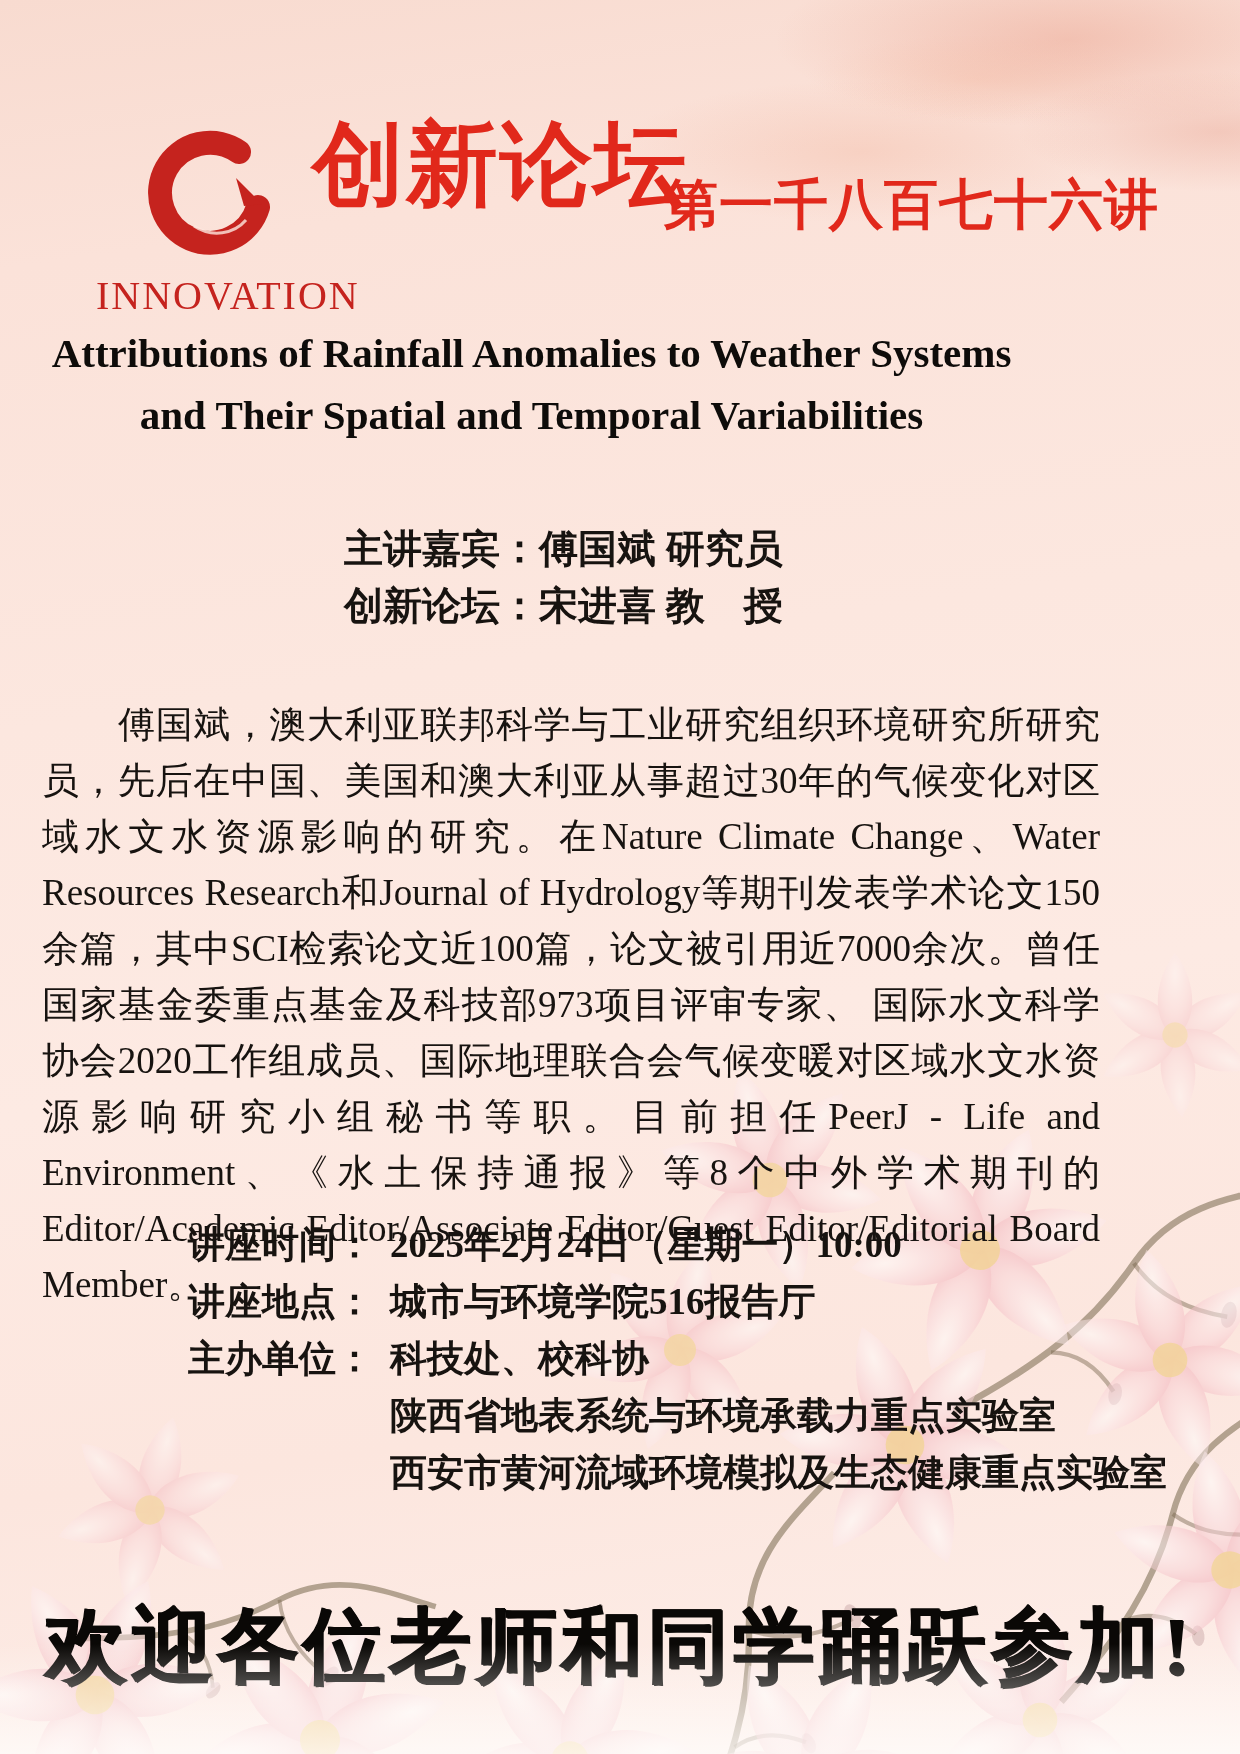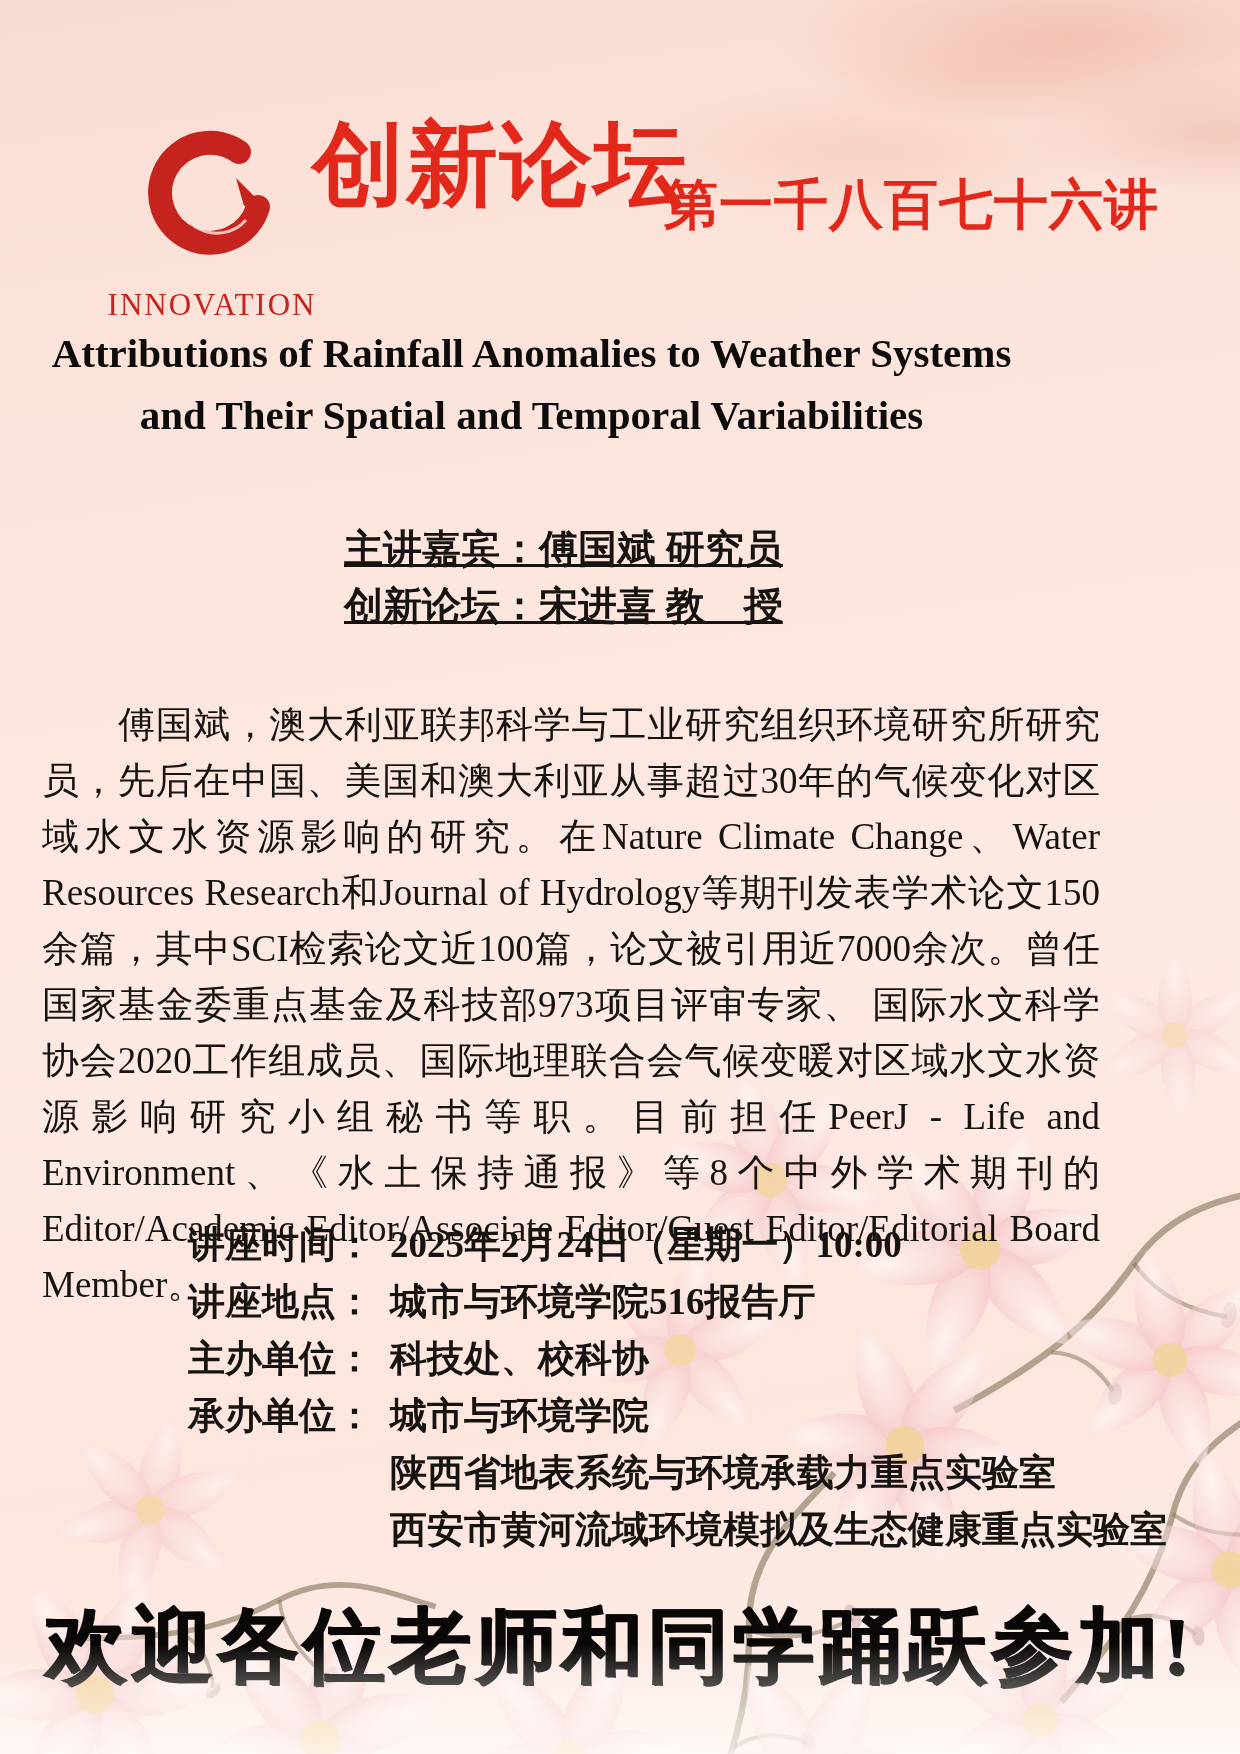--- a/index.html
+++ b/index.html
@@ -23,41 +23,41 @@
   }
   .deco { position:absolute; pointer-events:none; }
   .bottom-fade {
     position:absolute; left:0; bottom:0; width:1240px; height:110px;
     background:linear-gradient(to top, rgba(255,253,251,0.75), rgba(255,253,251,0));
   }
   
   .logo-wrap { position:absolute; left:96px; top:118px; width:232px; text-align:center; }
   .logo-mark svg { width:140px; height:148px; }
   .logo-word {
-    margin-top:17px; color:#c5231e; font-size:31px; letter-spacing:2px;
+    margin-top:2px; color:#c5231e; font-size:40px; letter-spacing:2px;
     font-family:"Liberation Serif","DejaVu Serif",serif;
   }
   .forum-title {
     position:absolute; left:312px; top:118px;
     font-family:Liberation Mono, monospace;
     font-weight:700; font-size:92px; line-height:108px; color:#e1281b; letter-spacing:2px;
   }
   .lecture-no {
     position:absolute; left:664px; top:172px;
     font-family:"Liberation Sans","DejaVu Sans",sans-serif;
     font-weight:700; font-size:54px; line-height:64px; color:#e1281b; letter-spacing:1px;
   }
   
   .en-title {
     position:absolute; left:0; top:322px; width:1063px; text-align:center;
     font-weight:700; font-size:41px; line-height:62px; color:#0e0c0a;
   }
   
   .speakers { position:absolute; left:344px; top:520px; font-size:39px; line-height:57px; font-weight:700; }
-  .speakers .row { white-space:nowrap;text-decoration:underline; }
+  .speakers .row { white-space:nowrap; }
   
   .bio {
     position:absolute; left:42px; top:660px; width:1058px;
     font-size:37px; line-height:56px; text-align:justify; text-indent:76px;
   }
   .bio .it { }
   
   .details { position:absolute; left:188px; top:1216px; font-size:37px; line-height:57px; font-weight:700; }
   .detail-row { display:flex; white-space:nowrap;align-items:flex-end; }
   .detail-label { display:inline-block; width:202px; }
@@ -190,24 +190,20 @@
       </div>
     <div class="detail-row">
         <span class="detail-label">讲座地点：</span>
         <span>城市与环境学院516报告厅</span>
       </div>
     <div class="detail-row">
         <span class="detail-label">主办单位：</span>
         <span>科技处、校科协</span>
       </div>
     <div class="detail-row">
-        <span class="detail-label">承办单位：</span>
-        <span>城市与环境学院</span>
-      </div>
-    <div class="detail-row">
         <span class="detail-label"></span>
         <span>陕西省地表系统与环境承载力重点实验室</span>
       </div>
     <div class="detail-row">
         <span class="detail-label"></span>
         <span>西安市黄河流域环境模拟及生态健康重点实验室</span>
       </div>
   </div>
 
   <div class="welcome">欢迎各位老师和同学踊跃参加!</div>

